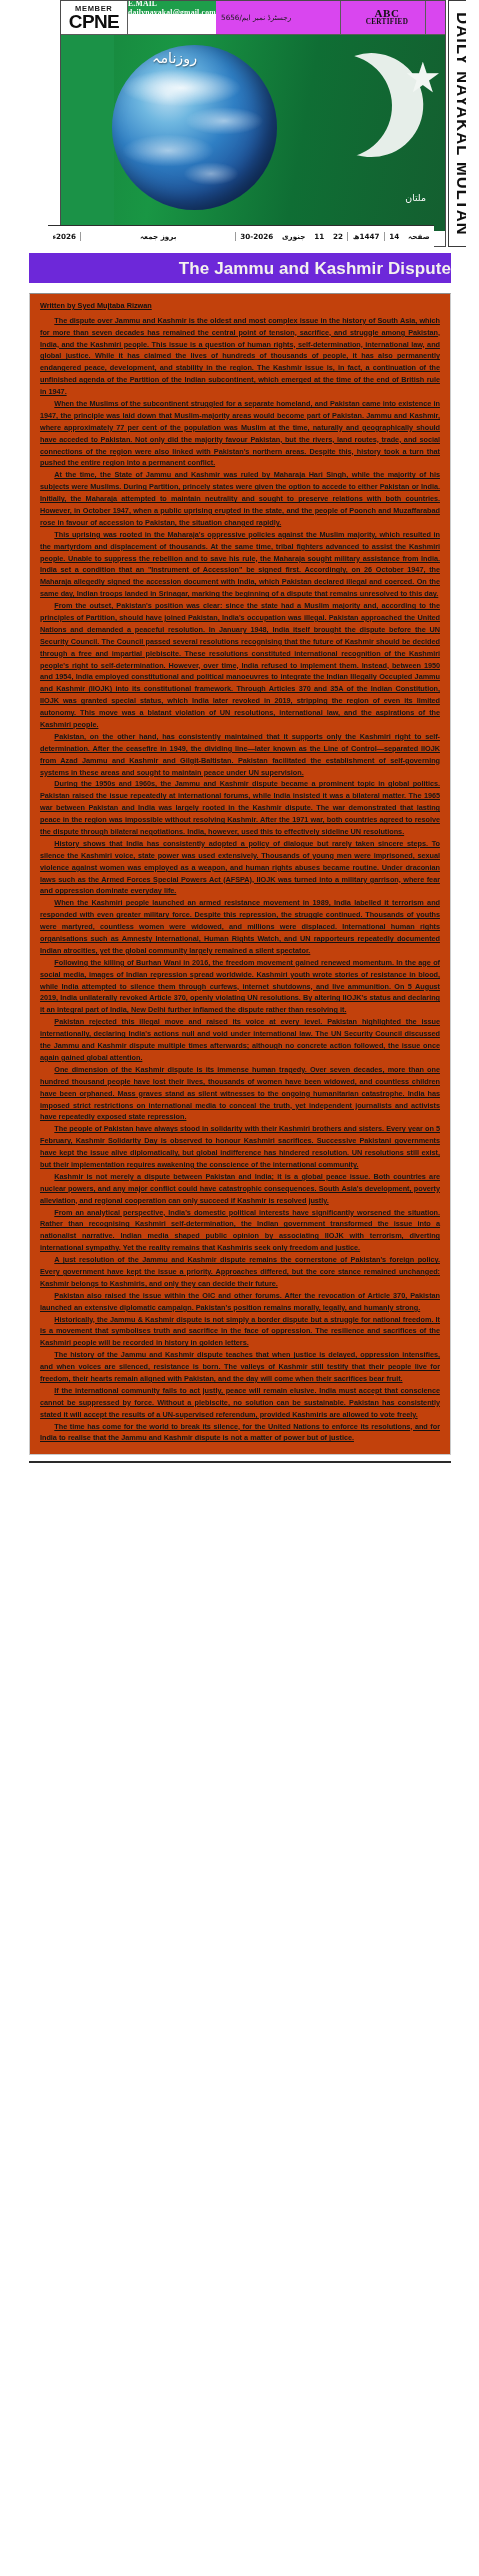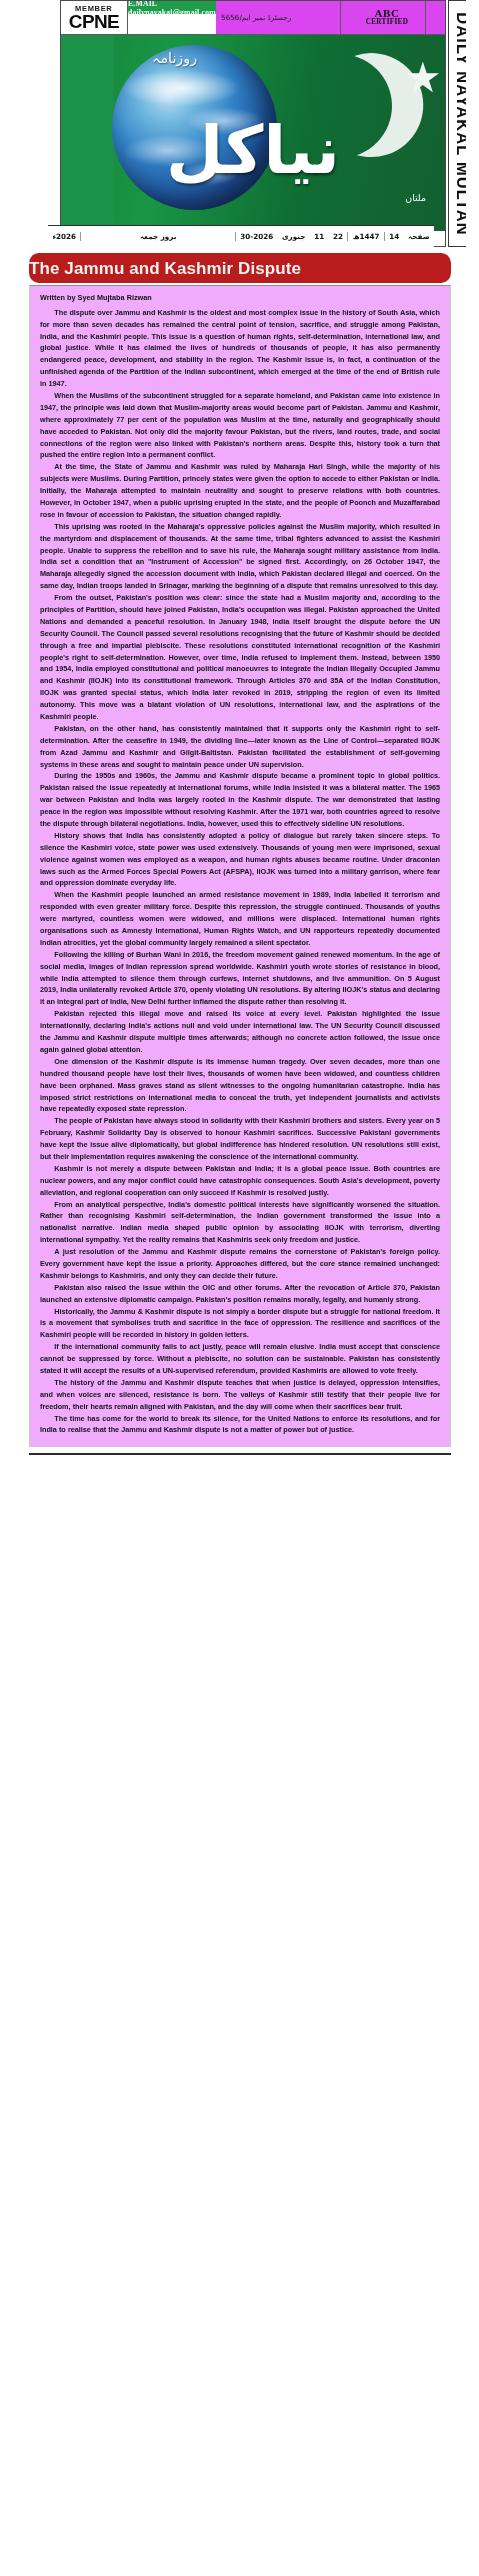--- a/index.html
+++ b/index.html
@@ -298,43 +298,43 @@
 
   
   .article {
     position: relative;
     width: 480px;
     background: #ffffff;
     padding-bottom: 11px;
   }
   .headline-band {
     margin: 4.4px 29px 0 29px;
-    background: #b91c1c;
+    background: #6d28d9;
     height: 30px;
     display: flex;
     align-items: center;
-    justify-content: flex-start;
-    border-radius: 10px;
+    justify-content: flex-end;
   }
   .headline {
     color: #f3f1ee;
     font-family: "Liberation Sans", sans-serif;
     font-weight: bold;
     font-size: 17px;
     letter-spacing: 0.1px;
     line-height: 1;
     white-space: nowrap;
   }
   .body-frame {
-    margin: 2px 29px 0 29px;
+    margin: 10px 29px 0 29px;
     border: 0.6px solid #c9c9c9;
     border-top: 1.1px solid #8e8e8e;
-    background: #f0abfc;
+    background: #c2410c;
     padding: 5.5px 10px 10px 10px;
     box-sizing: border-box;
+    text-decoration: underline;
   }
   .byline {
     font-family: "Liberation Sans", sans-serif;
     font-weight: bold;
     font-size: 7.3px;
     color: #111;
     margin: 1.1px 0 3.9px 0;
     line-height: 1.35;
   }
   .body-text p {
@@ -381,21 +381,20 @@
           </div>
         </div>
       </div>
 
       <div class="nameplate">
         <div class="nameplate-left-cap"></div>
         <div class="globe"></div>
         <div class="crescent"></div>
         <div class="star5"></div>
         <div class="nameplate-sub">روزنامہ</div>
-        <div class="nameplate-title">نیاکل</div>
         <div class="nameplate-tag">ملتان</div>
       </div>
 
     </div>
 
     <div class="vert-bar">
       <div class="vert-text">DAILY NAYAKAL MULTAN</div>
     </div>
 
     <div class="date-bar">
@@ -432,22 +431,22 @@
           <p>When the Kashmiri people launched an armed resistance movement in 1989, India labelled it terrorism and responded with even greater military force. Despite this repression, the struggle continued. Thousands of youths were martyred, countless women were widowed, and millions were displaced. International human rights organisations such as Amnesty International, Human Rights Watch, and UN rapporteurs repeatedly documented Indian atrocities, yet the global community largely remained a silent spectator.</p>
           <p>Following the killing of Burhan Wani in 2016, the freedom movement gained renewed momentum. In the age of social media, images of Indian repression spread worldwide. Kashmiri youth wrote stories of resistance in blood, while India attempted to silence them through curfews, internet shutdowns, and live ammunition. On 5 August 2019, India unilaterally revoked Article 370, openly violating UN resolutions. By altering IIOJK's status and declaring it an integral part of India, New Delhi further inflamed the dispute rather than resolving it.</p>
           <p>Pakistan rejected this illegal move and raised its voice at every level. Pakistan highlighted the issue internationally, declaring India's actions null and void under international law. The UN Security Council discussed the Jammu and Kashmir dispute multiple times afterwards; although no concrete action followed, the issue once again gained global attention.</p>
           <p>One dimension of the Kashmir dispute is its immense human tragedy. Over seven decades, more than one hundred thousand people have lost their lives, thousands of women have been widowed, and countless children have been orphaned. Mass graves stand as silent witnesses to the ongoing humanitarian catastrophe. India has imposed strict restrictions on international media to conceal the truth, yet independent journalists and activists have repeatedly exposed state repression.</p>
           <p>The people of Pakistan have always stood in solidarity with their Kashmiri brothers and sisters. Every year on 5 February, Kashmir Solidarity Day is observed to honour Kashmiri sacrifices. Successive Pakistani governments have kept the issue alive diplomatically, but global indifference has hindered resolution. UN resolutions still exist, but their implementation requires awakening the conscience of the international community.</p>
           <p>Kashmir is not merely a dispute between Pakistan and India; it is a global peace issue. Both countries are nuclear powers, and any major conflict could have catastrophic consequences. South Asia's development, poverty alleviation, and regional cooperation can only succeed if Kashmir is resolved justly.</p>
           <p>From an analytical perspective, India's domestic political interests have significantly worsened the situation. Rather than recognising Kashmiri self-determination, the Indian government transformed the issue into a nationalist narrative. Indian media shaped public opinion by associating IIOJK with terrorism, diverting international sympathy. Yet the reality remains that Kashmiris seek only freedom and justice.</p>
           <p>A just resolution of the Jammu and Kashmir dispute remains the cornerstone of Pakistan's foreign policy. Every government have kept the issue a priority. Approaches differed, but the core stance remained unchanged: Kashmir belongs to Kashmiris, and only they can decide their future.</p>
           <p>Pakistan also raised the issue within the OIC and other forums. After the revocation of Article 370, Pakistan launched an extensive diplomatic campaign. Pakistan's position remains morally, legally, and humanly strong.</p>
           <p>Historically, the Jammu &amp; Kashmir dispute is not simply a border dispute but a struggle for national freedom. It is a movement that symbolises truth and sacrifice in the face of oppression. The resilience and sacrifices of the Kashmiri people will be recorded in history in golden letters.</p>
+          <p>The history of the Jammu and Kashmir dispute teaches that when justice is delayed, oppression intensifies, and when voices are silenced, resistance is born. The valleys of Kashmir still testify that their people live for freedom, their hearts remain aligned with Pakistan, and the day will come when their sacrifices bear fruit.</p>
           <p>If the international community fails to act justly, peace will remain elusive. India must accept that conscience cannot be suppressed by force. Without a plebiscite, no solution can be sustainable. Pakistan has consistently stated it will accept the results of a UN-supervised referendum, provided Kashmiris are allowed to vote freely.</p>
-          <p>The history of the Jammu and Kashmir dispute teaches that when justice is delayed, oppression intensifies, and when voices are silenced, resistance is born. The valleys of Kashmir still testify that their people live for freedom, their hearts remain aligned with Pakistan, and the day will come when their sacrifices bear fruit.</p>
           <p>The time has come for the world to break its silence, for the United Nations to enforce its resolutions, and for India to realise that the Jammu and Kashmir dispute is not a matter of power but of justice.</p>
         </div>
     </div>
 
     <div class="bottom-rule"></div>
   </div>
 
 </div>
 
 

